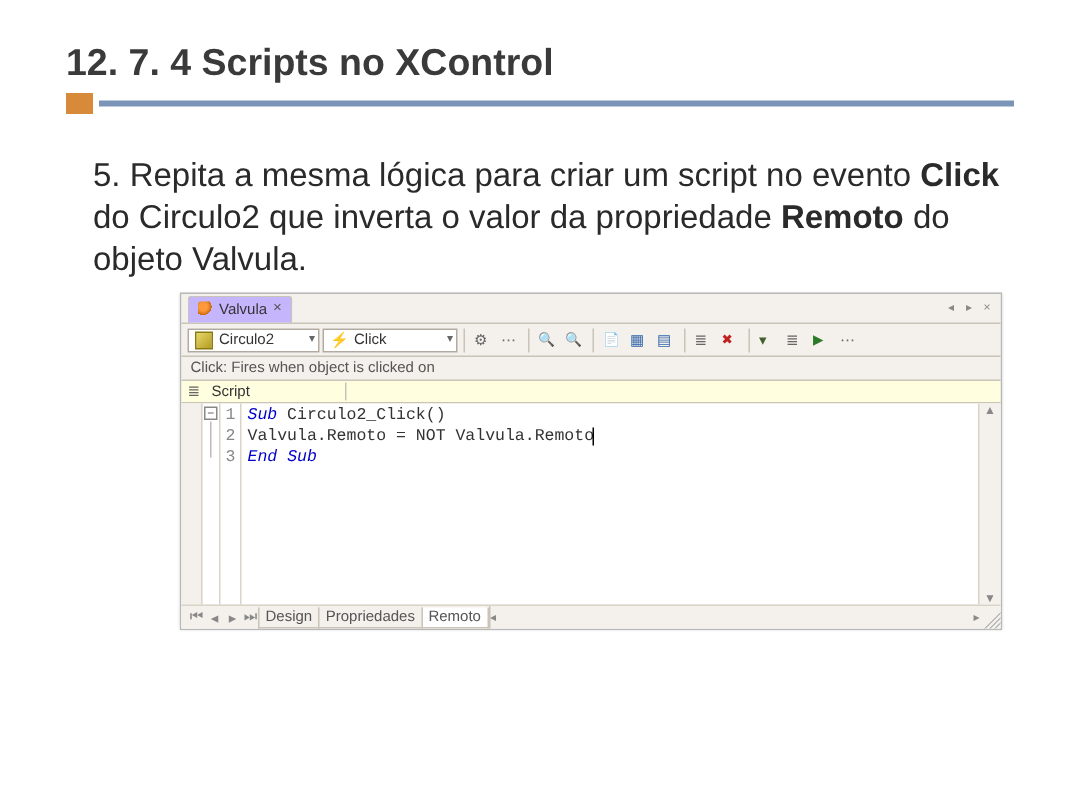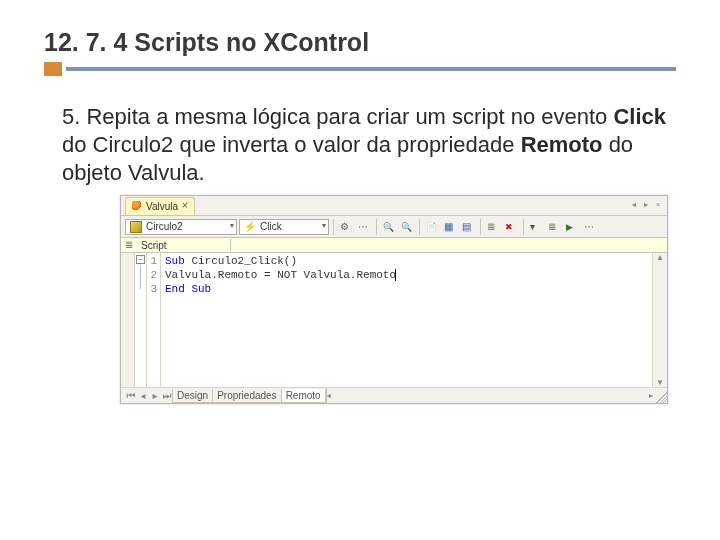--- a/index.html
+++ b/index.html
@@ -69,21 +69,21 @@
     border-bottom: 1px solid #c9c3b8;
     padding: 0 4px;
     gap: 4px;
     position: relative;
   }
   .tab {
     display: flex;
     align-items: center;
     gap: 4px;
     padding: 2px 6px;
-    background: #fef9c3;
+    background: #c4b5fd;
     border: 1px solid #c9c3b8;
     border-bottom: none;
     border-radius: 3px 3px 0 0;
     font-size: 10px;
     height: 18px;
   }
   .tab-icon {
     width: 10px; height: 10px;
     background: radial-gradient(circle at 35% 35%, #ff9a3a 30%, #c96a10 60%, #fff0 61%);
     border-radius: 2px;
@@ -119,21 +119,21 @@
     position: relative;
   }
   .tb-combo::after {
     content: "▾";
     position: absolute;
     right: 2px;
     top: 1px;
     font-size: 8px;
     color: #666;
   }
-  .tb-combo.obj { width: 112px; }
+  .tb-combo.obj { width: 88px; }
   .tb-combo.evt { width: 90px; }
   .tb-sep { width: 1px; height: 16px; background: #c9c3b8; margin: 0 2px; }
   .tb-btn {
     width: 16px; height: 16px;
     display: flex; align-items: center; justify-content: center;
     font-size: 10px;
   }
   .ico {
     width: 12px; height: 12px;
   }
@@ -225,21 +225,21 @@
   }
   .code {
     flex: 1;
     font-family: "Courier New", monospace;
     font-size: 11px;
     line-height: 14px;
     padding: 1px 4px;
     white-space: pre;
     position: relative;
   }
-  .kw { color: #0000cc; }
+  .kw { color: #0000cc; font-style: italic; }
   .caret {
     display:inline-block; width:1px; height:12px;
     background:#000; vertical-align:text-bottom;
     margin-left:-1px;
   }
 
   .scroll-v {
     position: absolute; right: 0; top: 0; bottom: 16px;
     width: 15px;
     background: #f4f0eb;
@@ -373,20 +373,21 @@
           <span class="ico ico-scroll"></span>
         </span>
       <span class="tb-btn">
           <span class="ico ico-run"></span>
         </span>
       <span class="tb-btn">
           <span class="ico ico-more"></span>
         </span>
     </div>
 
+    <div class="descrow">Click: Fires when object is clicked on</div>
 
     <div class="commentrow">
       <div class="lbl">
         <span class="ico ico-scroll"></span>
         <span>Script</span>
       </div>
     </div>
 
     <div class="codearea">
       <div class="marker-gutter"></div>

